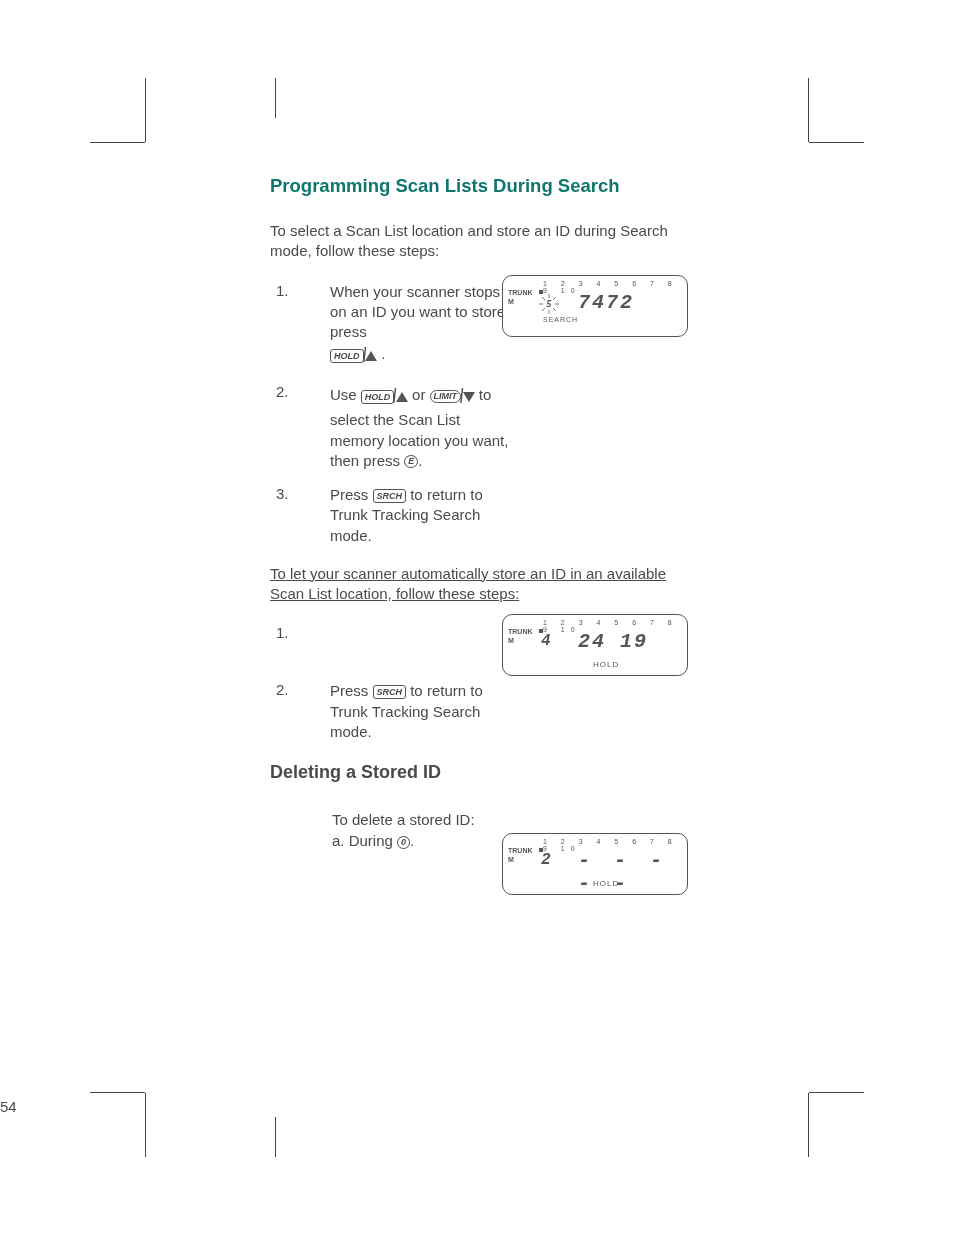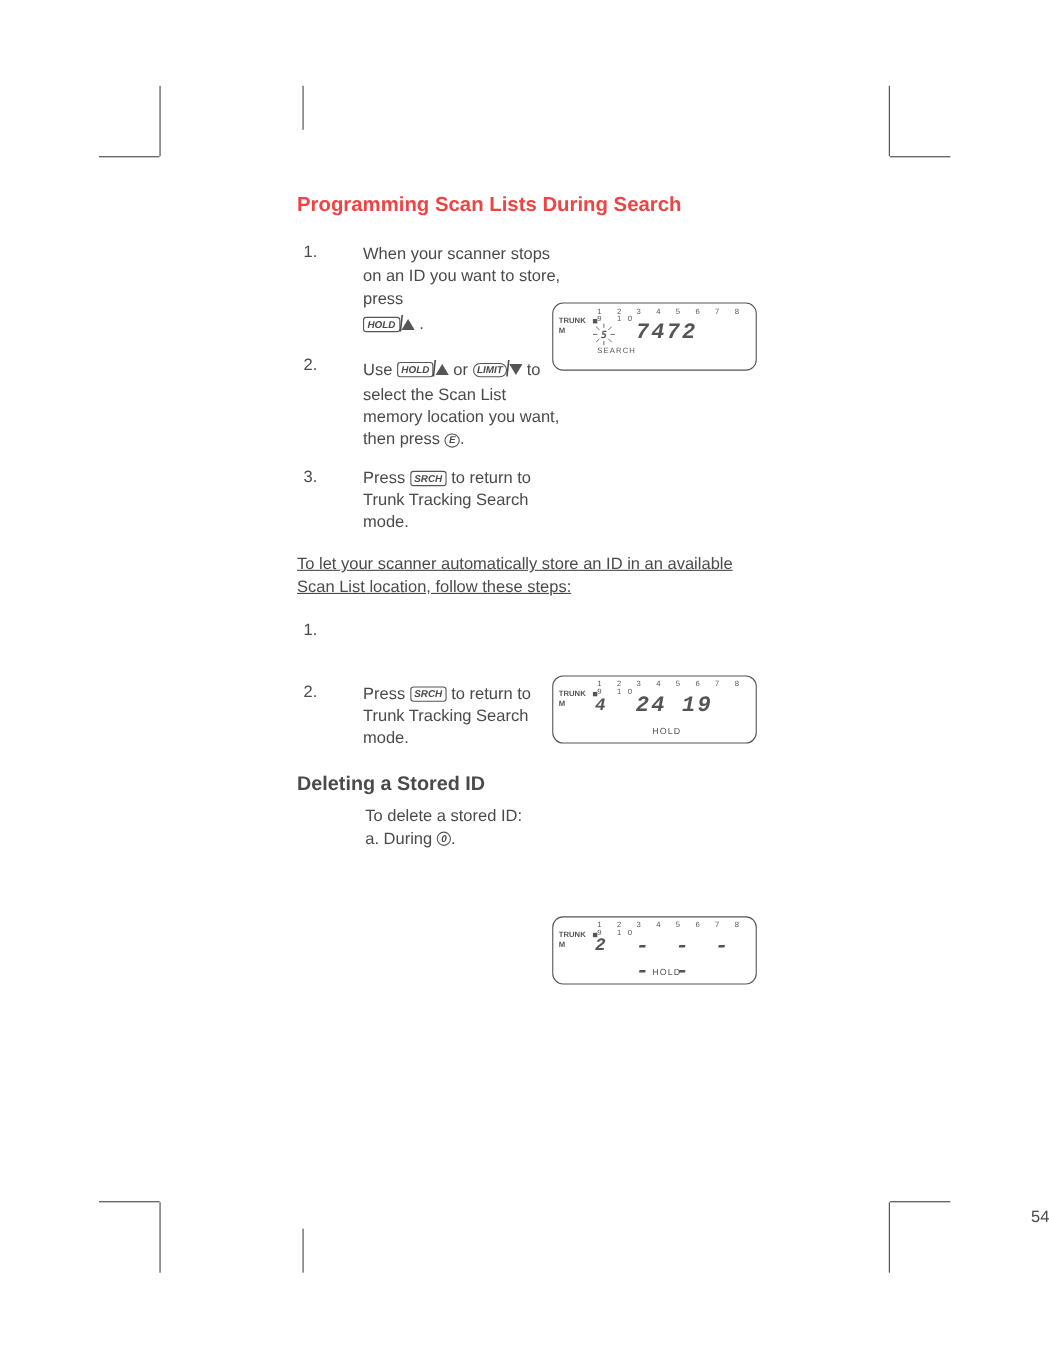--- a/index.html
+++ b/index.html
@@ -30,21 +30,21 @@
     .content {
       position: absolute;
       left: 270px;
       top: 175px;
       width: 420px;
     }
     h1 {
       font-size: 18.5px;
       font-weight: bold;
       margin-bottom: 24px;
-      color: #ef4444;
+      color: #0f766e;
     }
     .intro {
       font-size: 15px;
       line-height: 1.35;
       margin-bottom: 20px;
     }
     .step-row {
       display: flex;
       margin-bottom: 14px;
     }
@@ -195,33 +195,33 @@
       font-size: 20px;
       font-weight: bold;
       vertical-align: middle;
       transform: scaleX(0.6);
       margin: 0 -2px;
     }
     h2 {
       font-size: 18px;
       font-weight: bold;
       margin-top: 20px;
-      margin-bottom: 8px;
+      margin-bottom: 26px;
     }
     .sub-steps {
       padding-left: 62px;
       font-size: 15px;
       line-height: 1.4;
     }
     .page-num {
       position: absolute;
       left: 0;
       right: 0;
       bottom: 120px;
-      text-align: right;
+      text-align: left;
       font-size: 15px;
     }
     .seg7 {
       font-family: Liberation Mono, monospace;
     }
   </style>
 </head>
 <body>
 
 <div class="crop-mark crop-h" style="left:90px; top:142px;"></div>
@@ -232,20 +232,21 @@
 <div class="crop-mark crop-v" style="left:145px; bottom:78px;"></div>
 <div class="crop-mark crop-h" style="right:90px; bottom:142px;"></div>
 <div class="crop-mark crop-v" style="right:145px; bottom:78px;"></div>
 <div class="crop-mark crop-v" style="left:275px; top:78px; height:40px;"></div>
 <div class="crop-mark crop-v" style="left:275px; bottom:78px; height:40px;"></div>
 
 <div class="content">
 
   <h1>Programming Scan Lists During Search</h1>
 
+  <p class="intro">To select a Scan List location and store an ID during Search mode, follow these steps:</p>
 
   <div class="step-row">
     <div class="step-num">1.</div>
     <div class="step-body step-body-narrow">
       <span>When your scanner stops on an ID you want to store, press</span>
       <br>
       <span class="btn-rect">HOLD</span><span class="slash">/</span><span class="tri-up"></span>
       <span>.</span>
     </div>
   </div>

